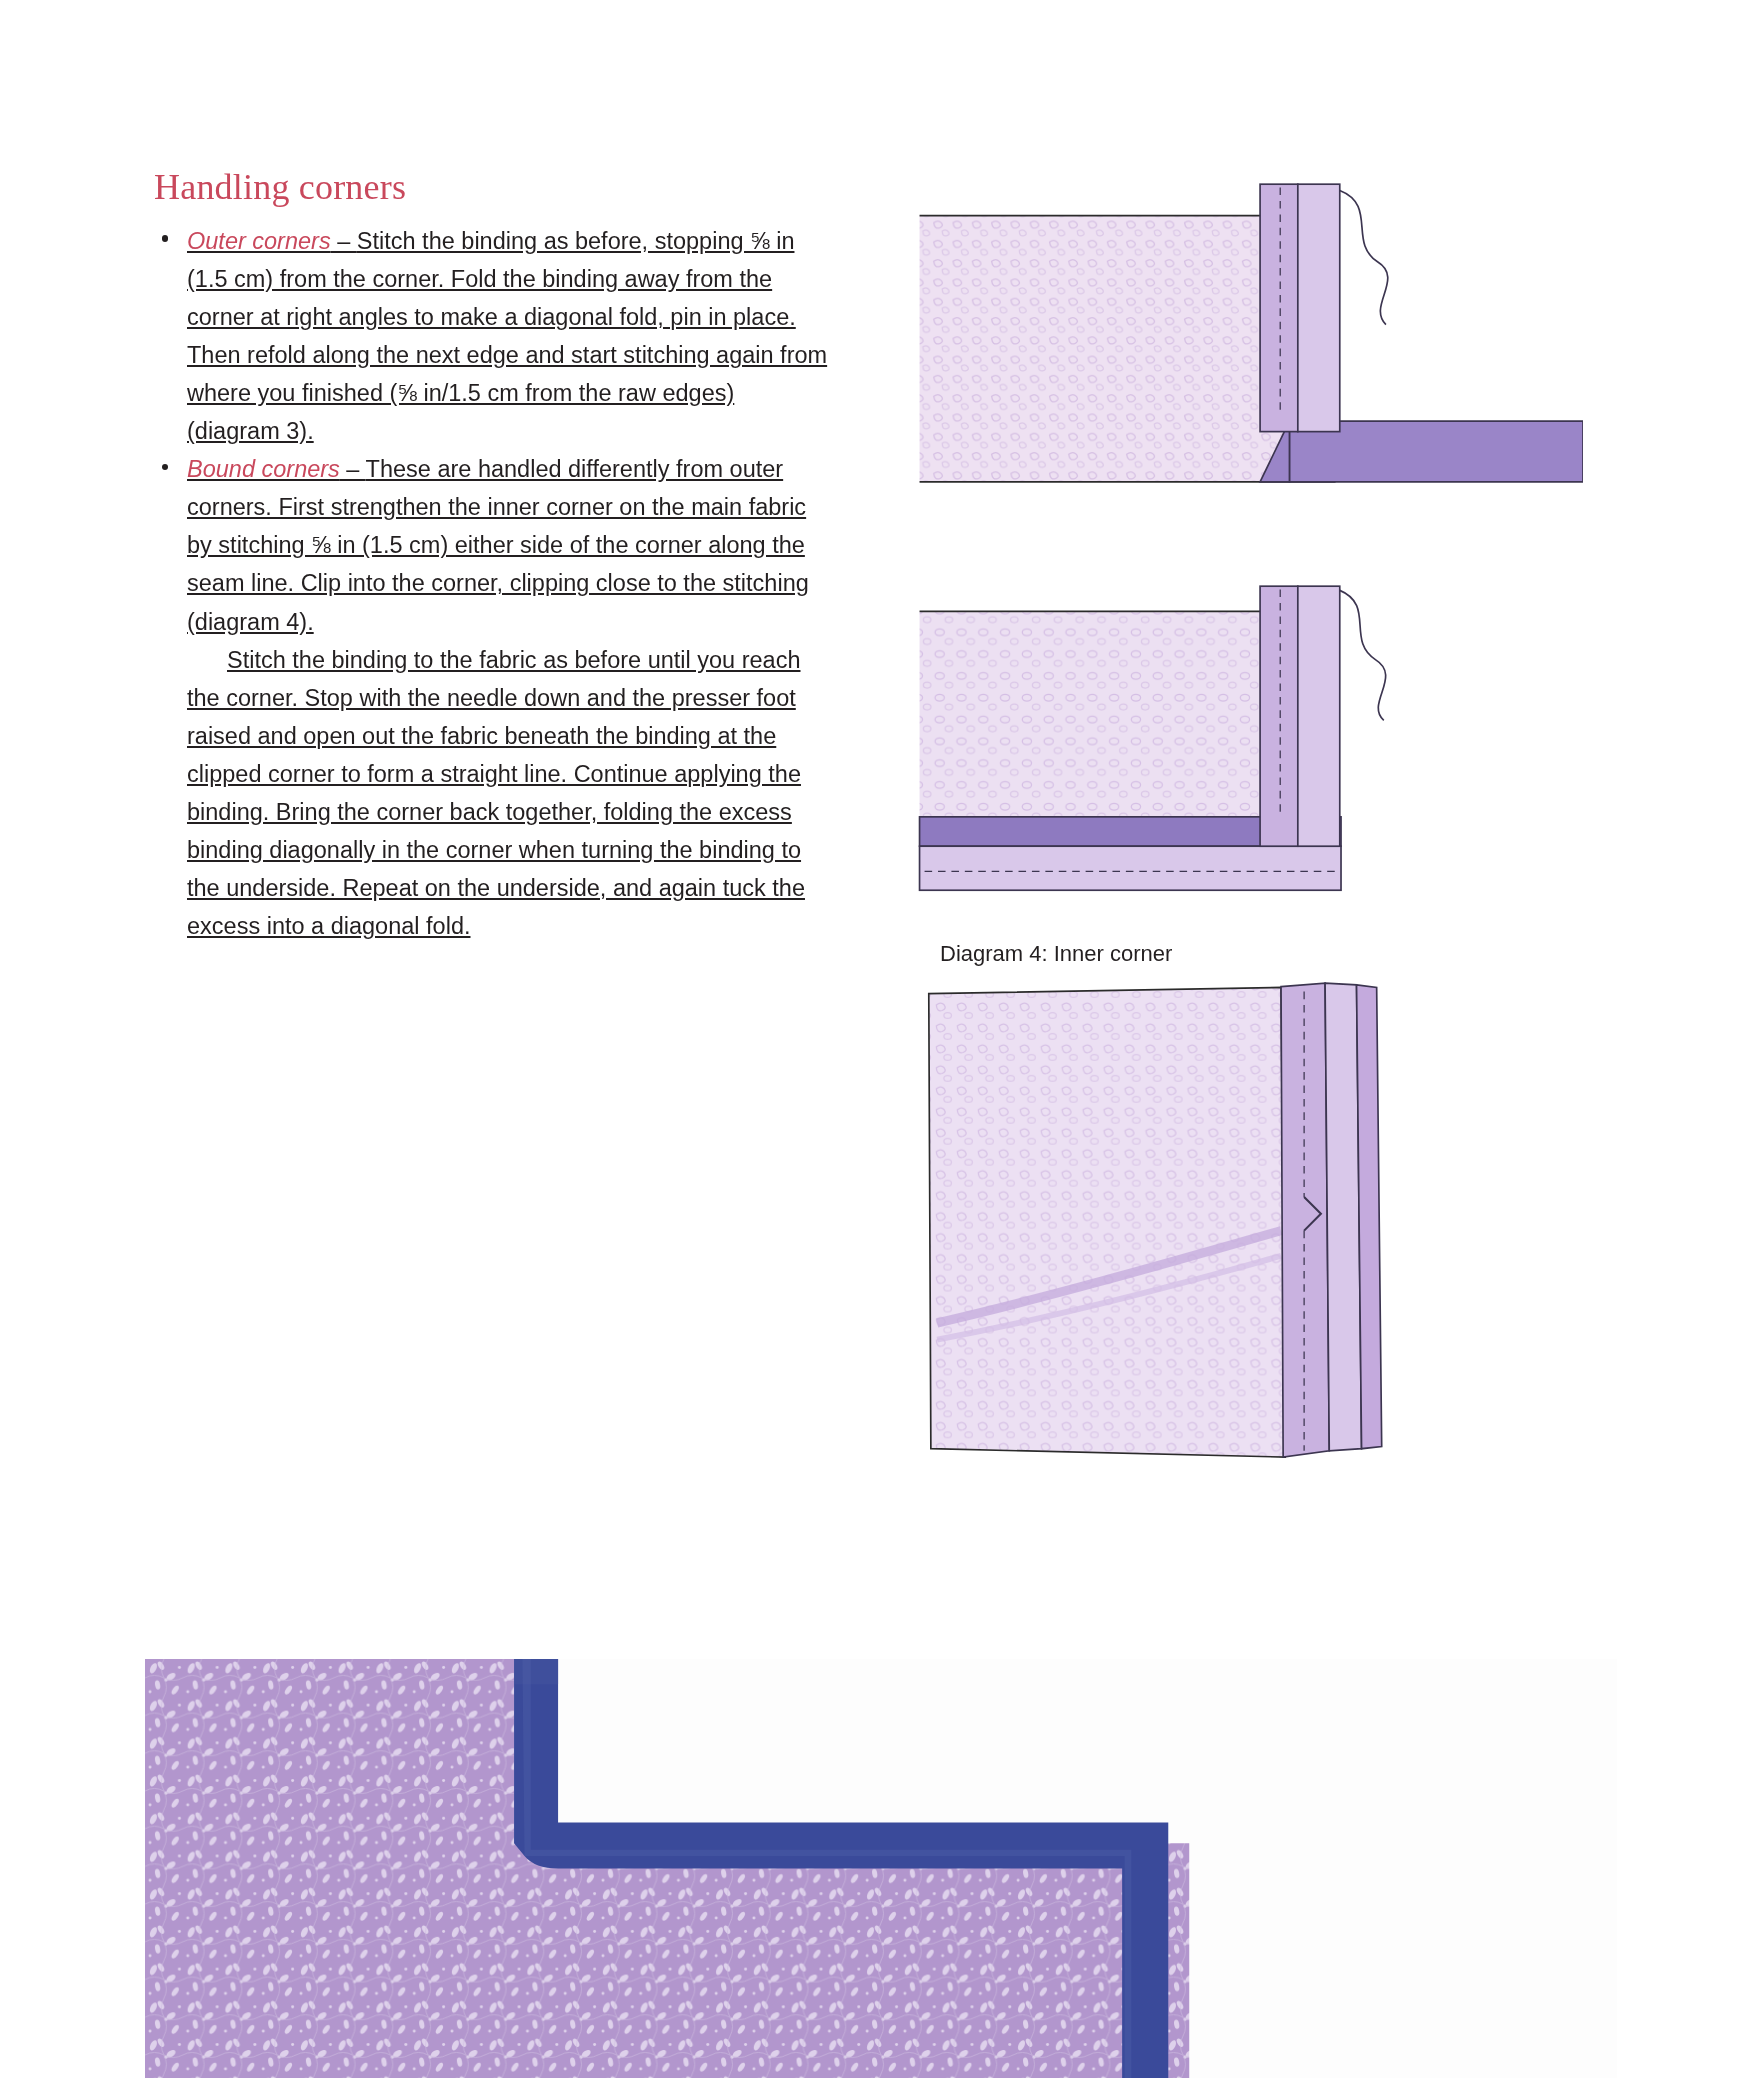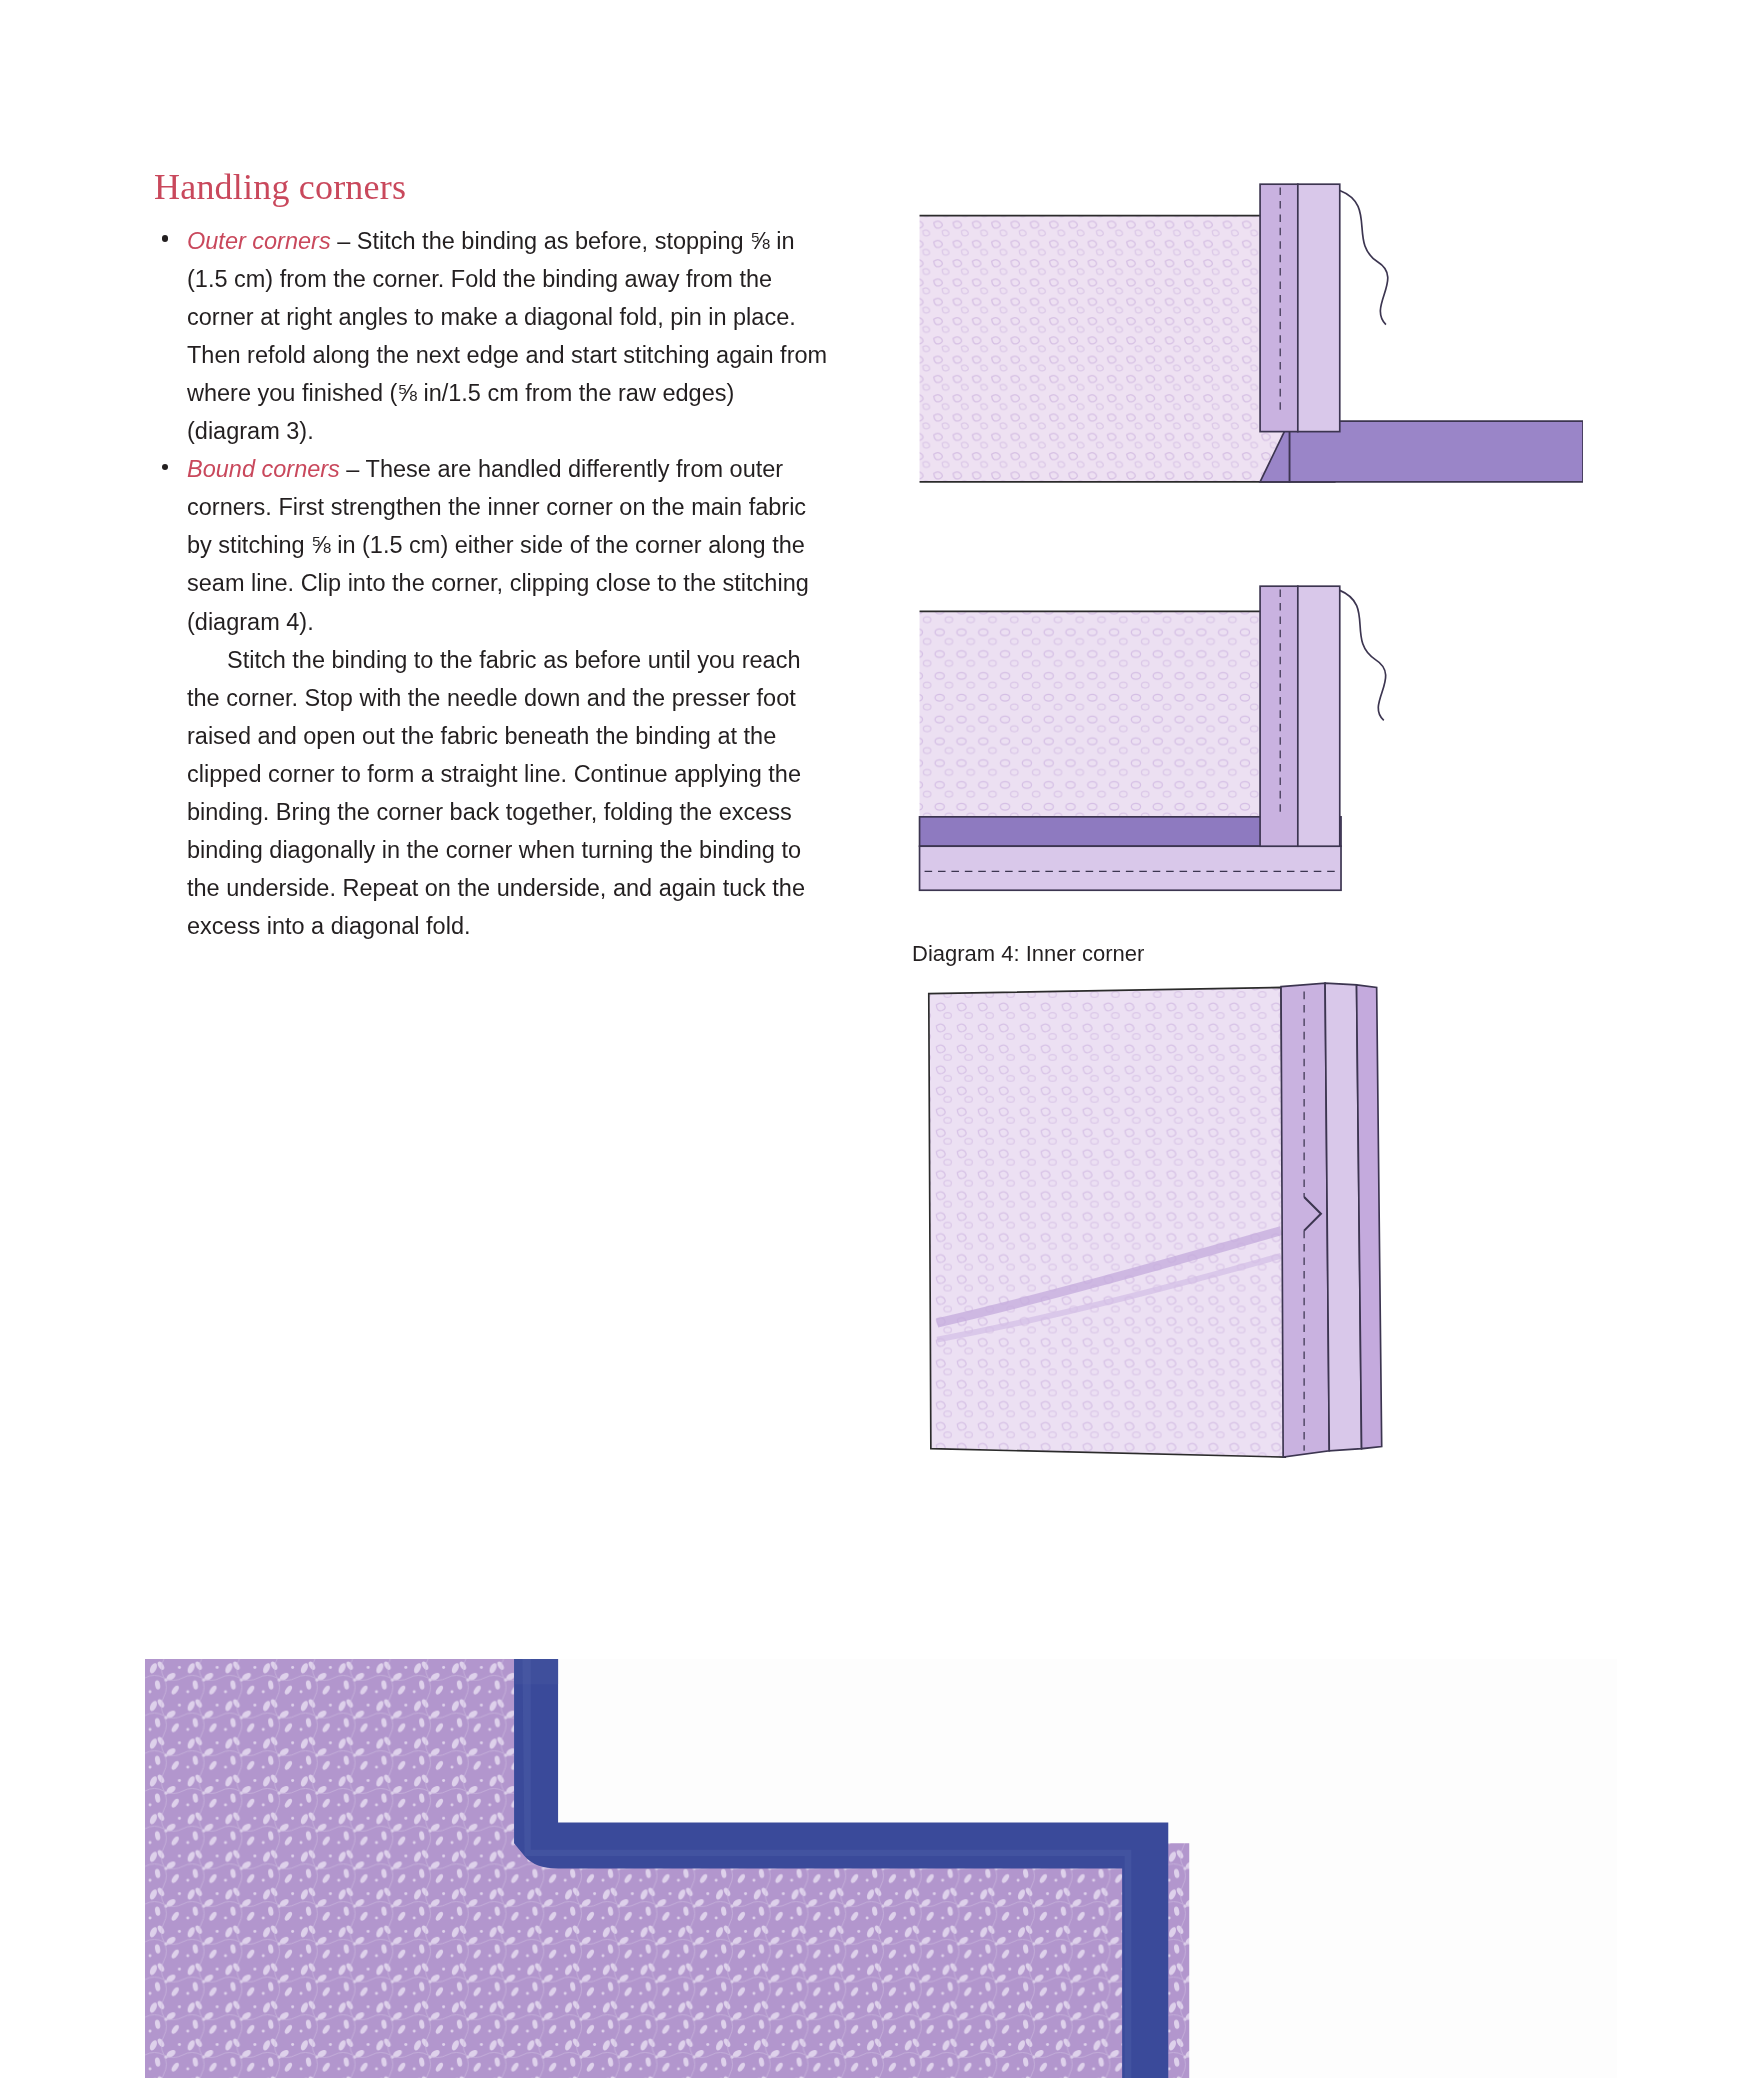--- a/index.html
+++ b/index.html
@@ -53,20 +53,21 @@
     height: 6.3px;
     border-radius: 50%;
     background: #231f20;
   }
   .para {
     font-size: 23.5px;
     line-height: 1.62;
     margin: 0;
     color: #231f20;
     font-weight: 300;
+    text-decoration: underline;
   }
   .para.indent {
     text-indent: 40px;
   }
   .lead-term {
     font-style: italic;
     color: #c9485c;
   }
   .block-after-bullet {
     padding-left: 33px;
@@ -80,20 +81,21 @@
     width: 722px;
   }
   .diagram-caption {
     font-size: 22px;
     color: #231f20;
     margin: 0 0 11.7px 0;
     font-weight: 400;
   }
   .diagram-caption.second {
     margin-top: 24px;
+    margin-left: 28px;
   }
 
   
   .dia {
     position: relative;
     width: 671px;
   }
   .dia svg { display: block; width: 100%; height: auto; }
 
   

